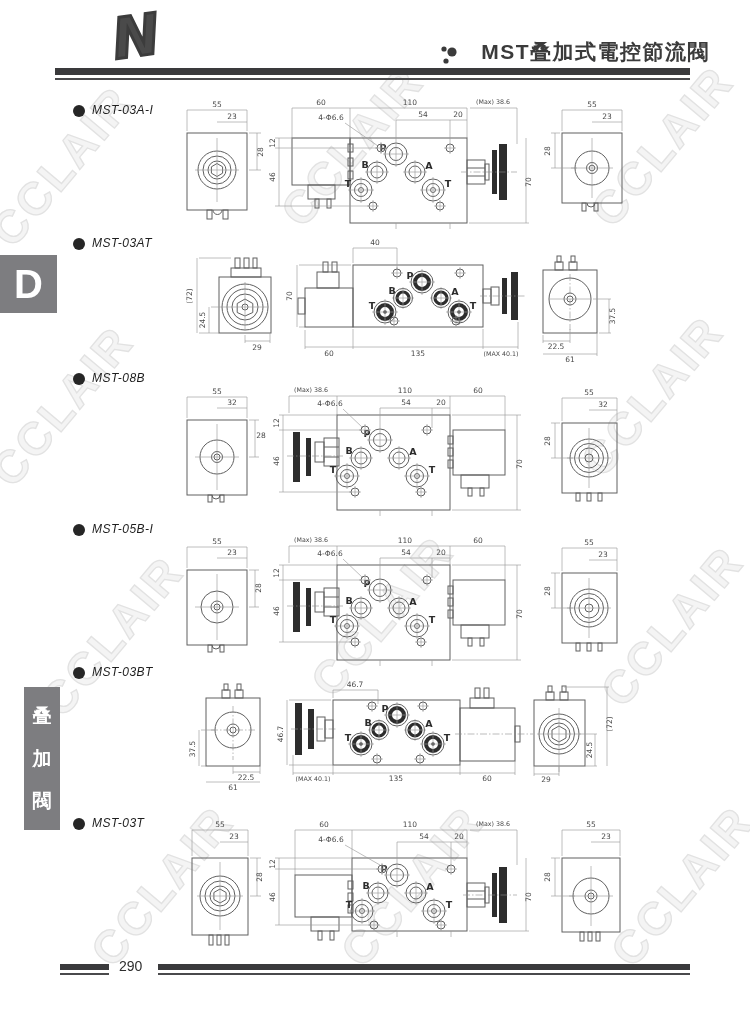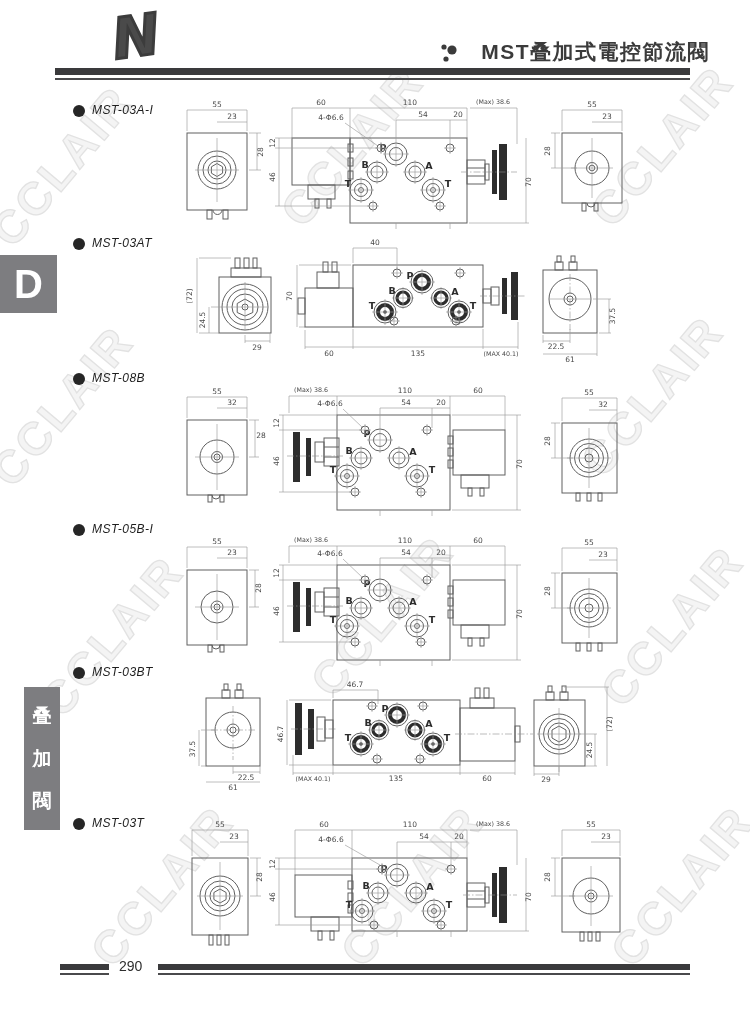--- a/index.html
+++ b/index.html
@@ -4,21 +4,21 @@
 <style>
   html,body{margin:0;padding:0;background:#fff;}
   .page{position:relative;width:750px;height:1018px;background:#fff;overflow:hidden;
         font-family:"Liberation Sans","DejaVu Sans",sans-serif;}
   
   .wm{position:absolute;width:260px;height:70px;transform:rotate(-50deg);
       font-size:46px;font-weight:bold;letter-spacing:3px;color:#f4f4f4;
       -webkit-text-stroke:1.3px #e2e2e2;pointer-events:none;z-index:0;}
   
   .logo{position:absolute;left:92px;top:4px;z-index:2;}
-  .titlebox{position:absolute;right:40px;top:38px;display:flex;align-items:flex-start;gap:21px;z-index:2;}
+  .titlebox{position:absolute;right:40px;top:38px;display:flex;align-items:flex-end;gap:21px;z-index:2;}
   .title{font-size:21px;font-weight:bold;color:#3b3b3b;letter-spacing:1.5px;margin:0;}
   .bar-thick{position:absolute;left:55px;width:635px;top:68px;height:7px;background:#3a3a3c;z-index:2;}
   .bar-thin{position:absolute;left:55px;width:635px;top:78px;height:2px;background:#4a4a4c;z-index:2;}
   
   .dtab{position:absolute;left:0;top:255px;width:57px;height:58px;background:#7d7d80;
         color:#fff;font-size:40px;font-weight:bold;display:flex;align-items:center;justify-content:center;z-index:2;}
   .vtab{position:absolute;left:24px;top:687px;width:36px;height:143px;background:#7d7d80;color:#fff;
         display:flex;flex-direction:column;align-items:center;justify-content:space-evenly;
         font-size:19px;font-weight:bold;z-index:2;}
   

